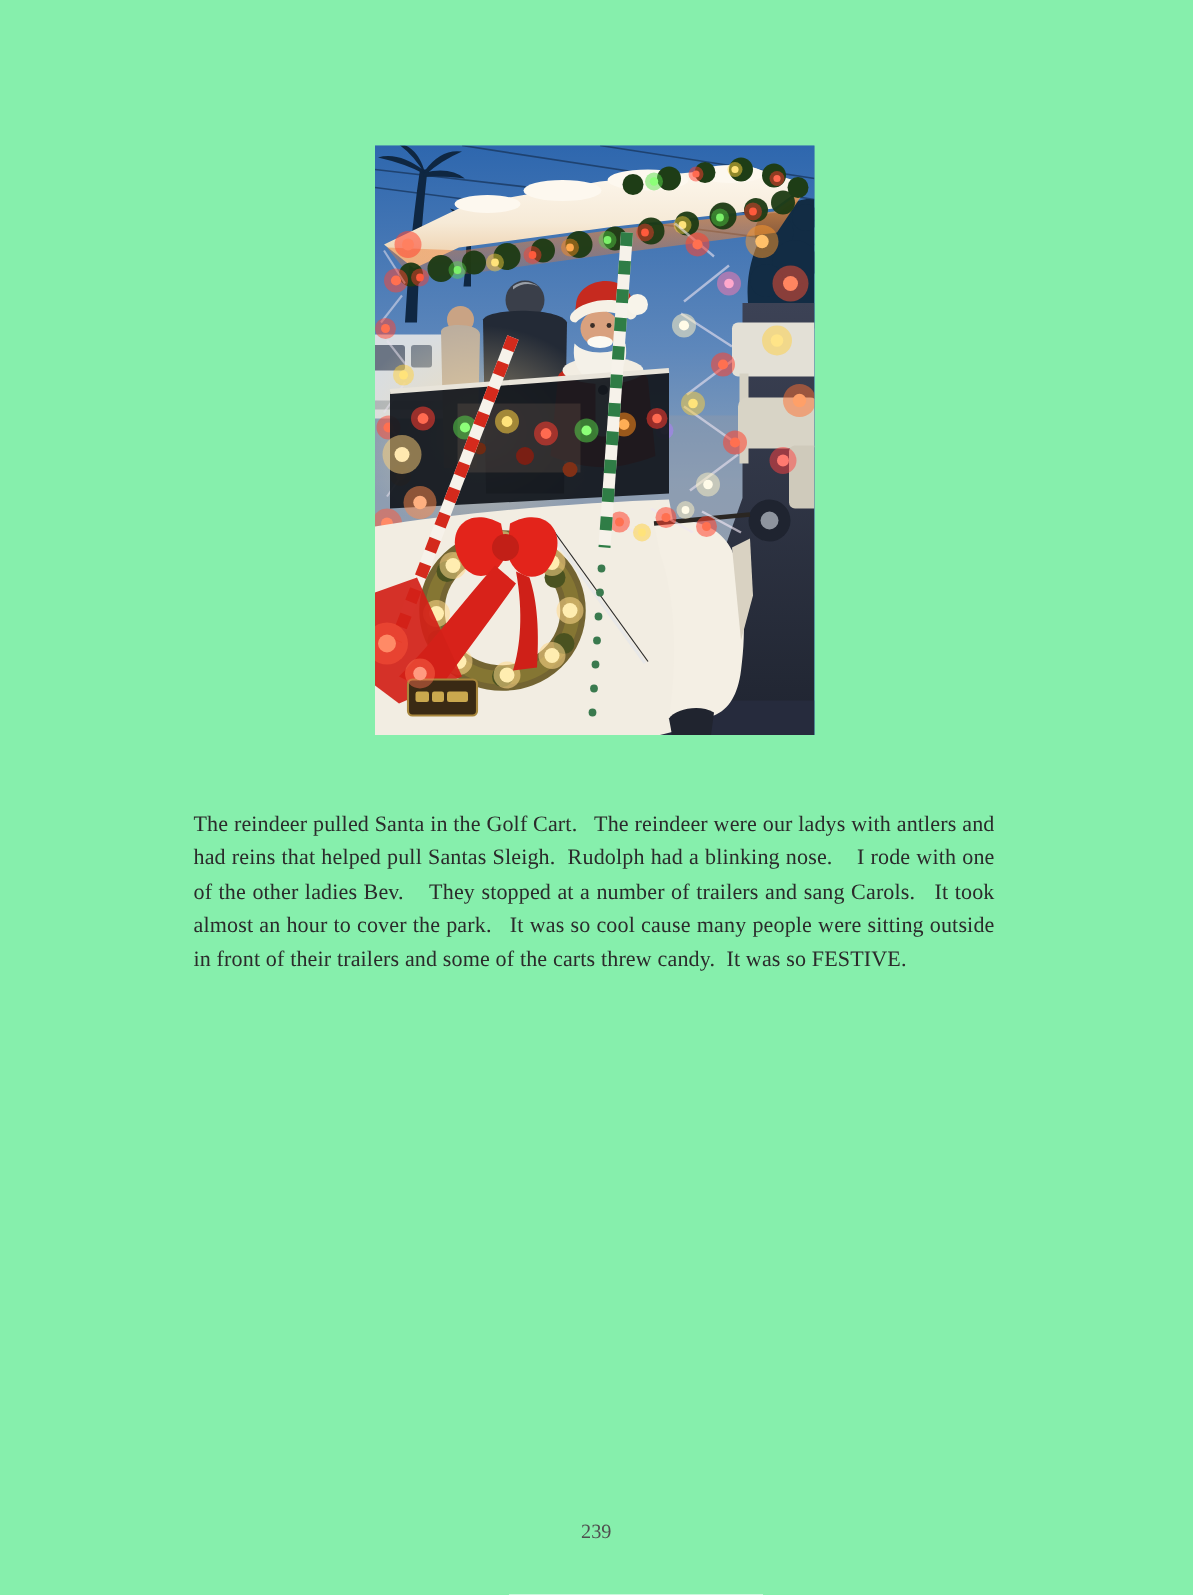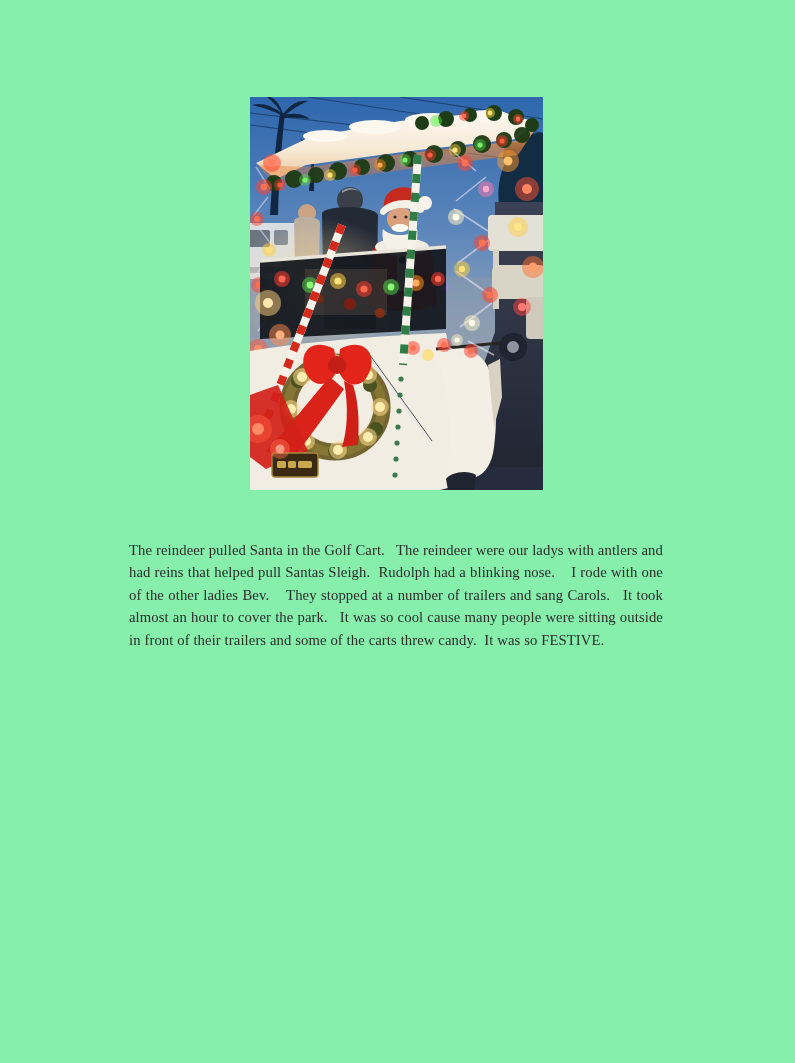--- a/index.html
+++ b/index.html
@@ -412,14 +412,15 @@
 
       <circle cx="8" cy="332" r="14" fill="#ff5a3c" opacity="0.45"></circle>
         <circle cx="8" cy="332" r="6" fill="#ff8a66"></circle>
       <circle cx="30" cy="352" r="10" fill="#ff7050" opacity="0.45"></circle>
         <circle cx="30" cy="352" r="4.5" fill="#ff9a80"></circle>
     </svg>
   </div>
 
   <p class="body-text">The reindeer pulled Santa in the Golf Cart.   The reindeer were our ladys with antlers and had reins that helped pull Santas Sleigh.  Rudolph had a blinking nose.    I rode with one of the other ladies Bev.    They stopped at a number of trailers and sang Carols.   It took almost an hour to cover the park.   It was so cool cause many people were sitting outside in front of their trailers and some of the carts threw candy.  It was so FESTIVE.</p>
 
+  <div class="page-number">239</div>
 
 </div>
 
 </body></html>

